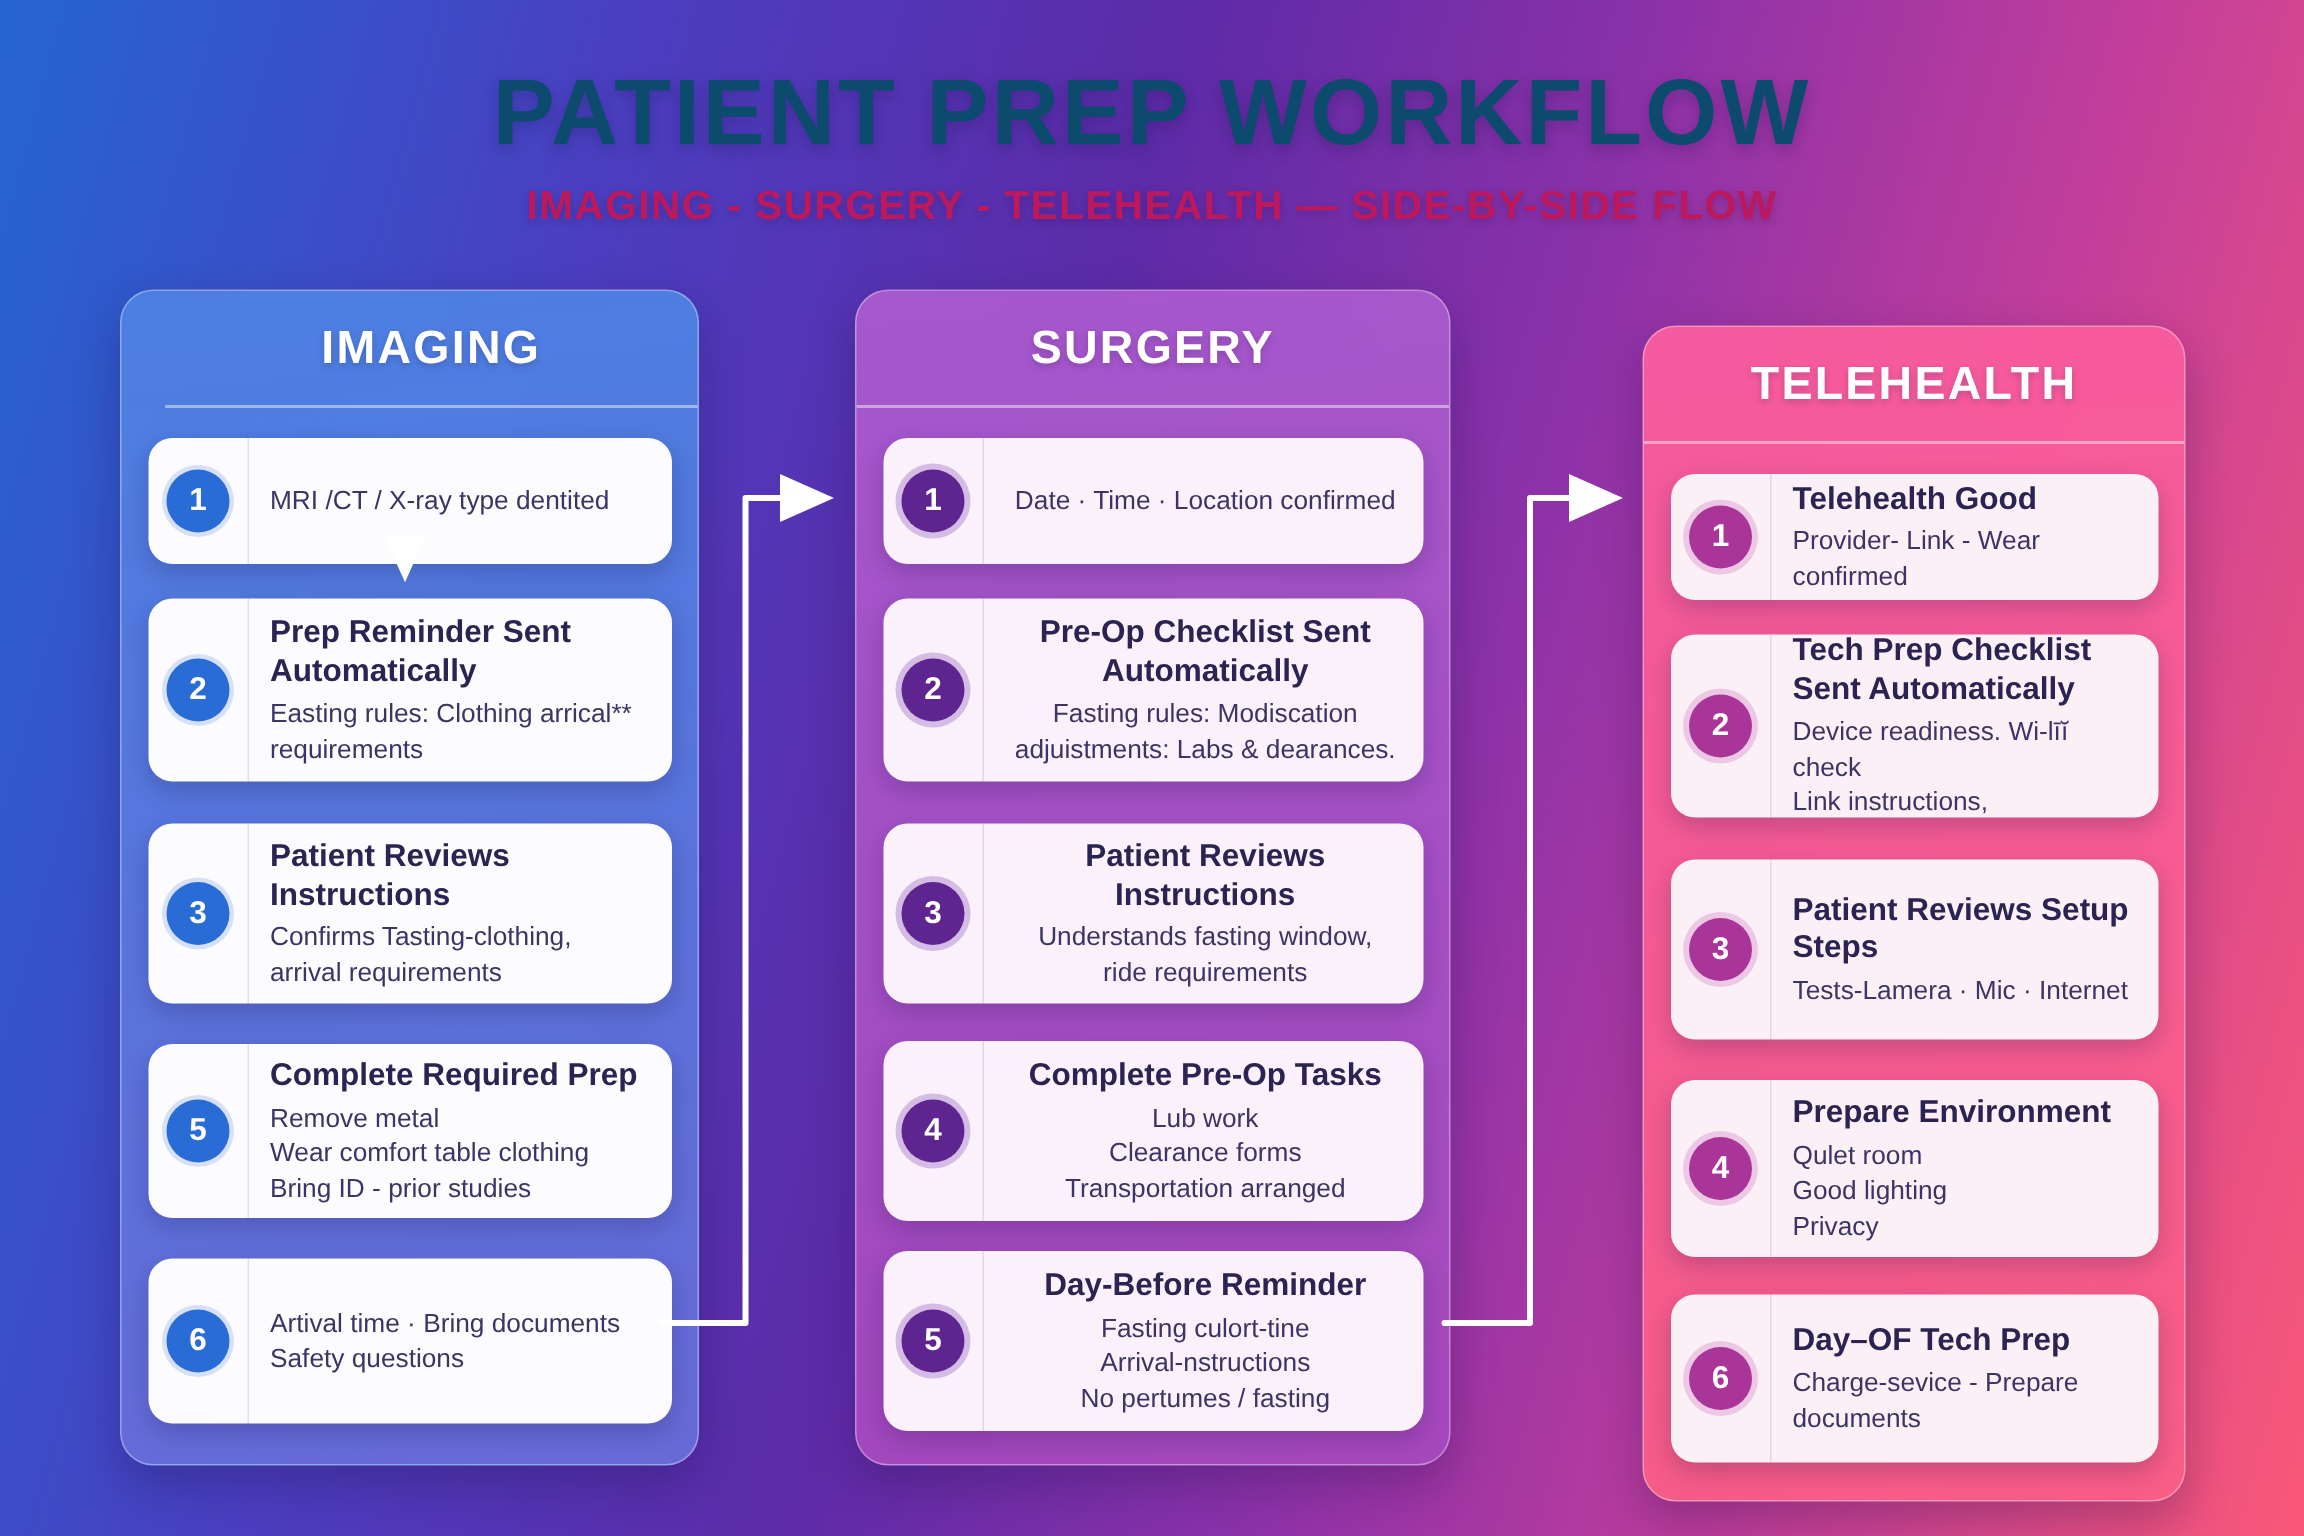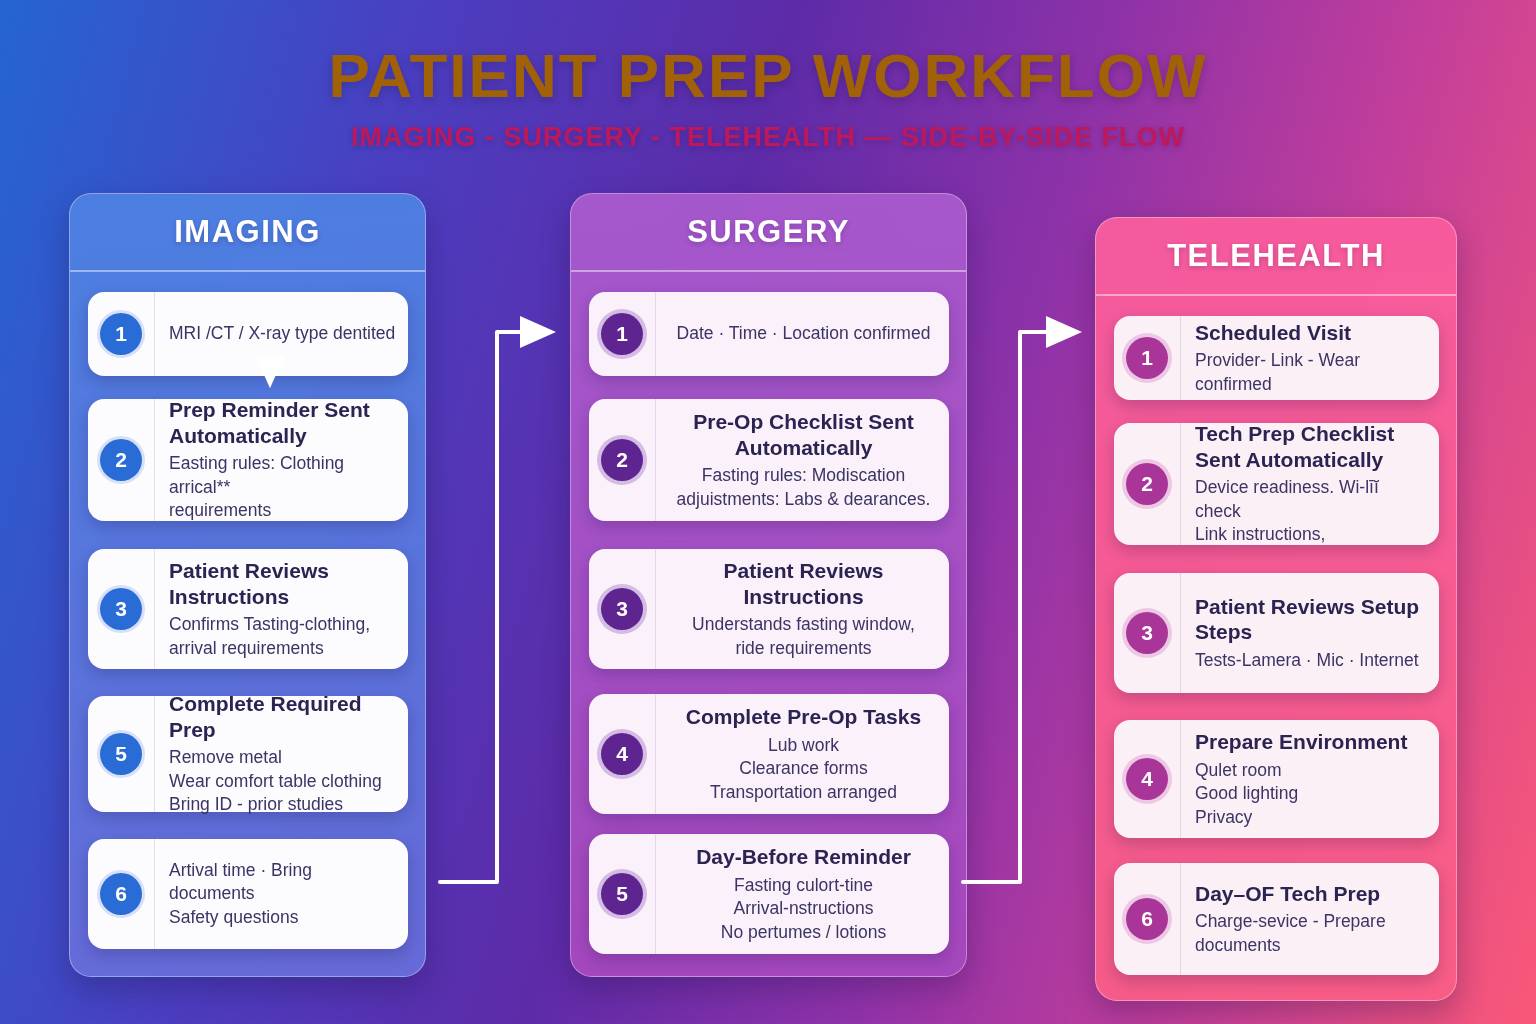--- a/index.html
+++ b/index.html
@@ -3,35 +3,35 @@
 <meta charset="utf-8">
 <style>
   html,body{margin:0;padding:0;}
   body{
     width:1536px;height:1024px;overflow:hidden;position:relative;
     font-family:"Liberation Sans",sans-serif;
     background:linear-gradient(105deg,#2565d2 0%,#4b3ec0 24%,#5d2ba8 44%,#8e32a8 62%,#c23e9b 79%,#fa5878 100%);
   }
   .main-title{
     position:absolute;top:40px;left:0;width:100%;text-align:center;
-    color:#a16207;font-size:62px;font-weight:bold;letter-spacing:2px;
+    color:#0c4a6e;font-size:62px;font-weight:bold;letter-spacing:2px;
     text-shadow:0 3px 10px rgba(20,10,60,0.25);
   }
   .sub-title{
     position:absolute;top:122px;left:0;width:100%;text-align:center;
     color:#be185d;font-size:27px;font-weight:bold;letter-spacing:1px;
     text-shadow:0 2px 6px rgba(20,10,60,0.22);
   }
   .panel{
     position:absolute;top:193px;height:782px;border-radius:22px;
     border:1px solid rgba(255,255,255,0.35);
     box-shadow:0 12px 30px rgba(20,10,60,0.28);
   }
-  #panel-imaging{left:69px;width:355px;
-    background:linear-gradient(175deg,rgba(77,129,226,0.96),rgba(104,109,217,0.94));}
+  #panel-imaging{left:80px;width:355px;
+    background:linear-gradient(175deg,rgba(77,129,226,0.96),rgba(104,109,217,0.94));padding-left:29px;}
   #panel-surgery{left:570px;width:395px;
     background:linear-gradient(175deg,rgba(168,90,205,0.96),rgba(167,73,190,0.94));text-align:center;}
   #panel-telehealth{left:1095px;width:360px;
     background:linear-gradient(175deg,rgba(248,92,158,0.96),rgba(249,94,134,0.94));margin-top:24px;}
   .panel-header{
     height:76px;display:flex;align-items:center;justify-content:center;
     color:#fff;font-size:31px;font-weight:bold;letter-spacing:1.5px;
     border-bottom:2px solid rgba(255,255,255,0.45);
     text-shadow:0 2px 5px rgba(20,10,60,0.2);
   }
@@ -171,34 +171,34 @@
   </div>
 
   <div class="card" style="top:640px;height:120px">
     <div class="badge-col">
       <div class="badge">5</div>
     </div>
     <div class="text-col">
       <div class="card-title">Day-Before Reminder</div>
       <div class="card-line">Fasting culort-tine</div>
       <div class="card-line">Arrival-nstructions</div>
-      <div class="card-line">No pertumes / lotions</div>
+      <div class="card-line">No pertumes / fasting</div>
     </div>
   </div>
 </div>
 
 <div class="panel" id="panel-telehealth">
   <div class="panel-header">TELEHEALTH</div>
 
   <div class="card" style="top:98px;height:84px">
     <div class="badge-col">
       <div class="badge">1</div>
     </div>
     <div class="text-col">
-      <div class="card-title">Scheduled Visit</div>
+      <div class="card-title">Telehealth Good</div>
       <div class="card-line">Provider- Link - Wear confirmed</div>
     </div>
   </div>
 
   <div class="card" style="top:205px;height:122px">
     <div class="badge-col">
       <div class="badge">2</div>
     </div>
     <div class="text-col">
       <div class="card-title">Tech Prep Checklist Sent Automatically</div>

